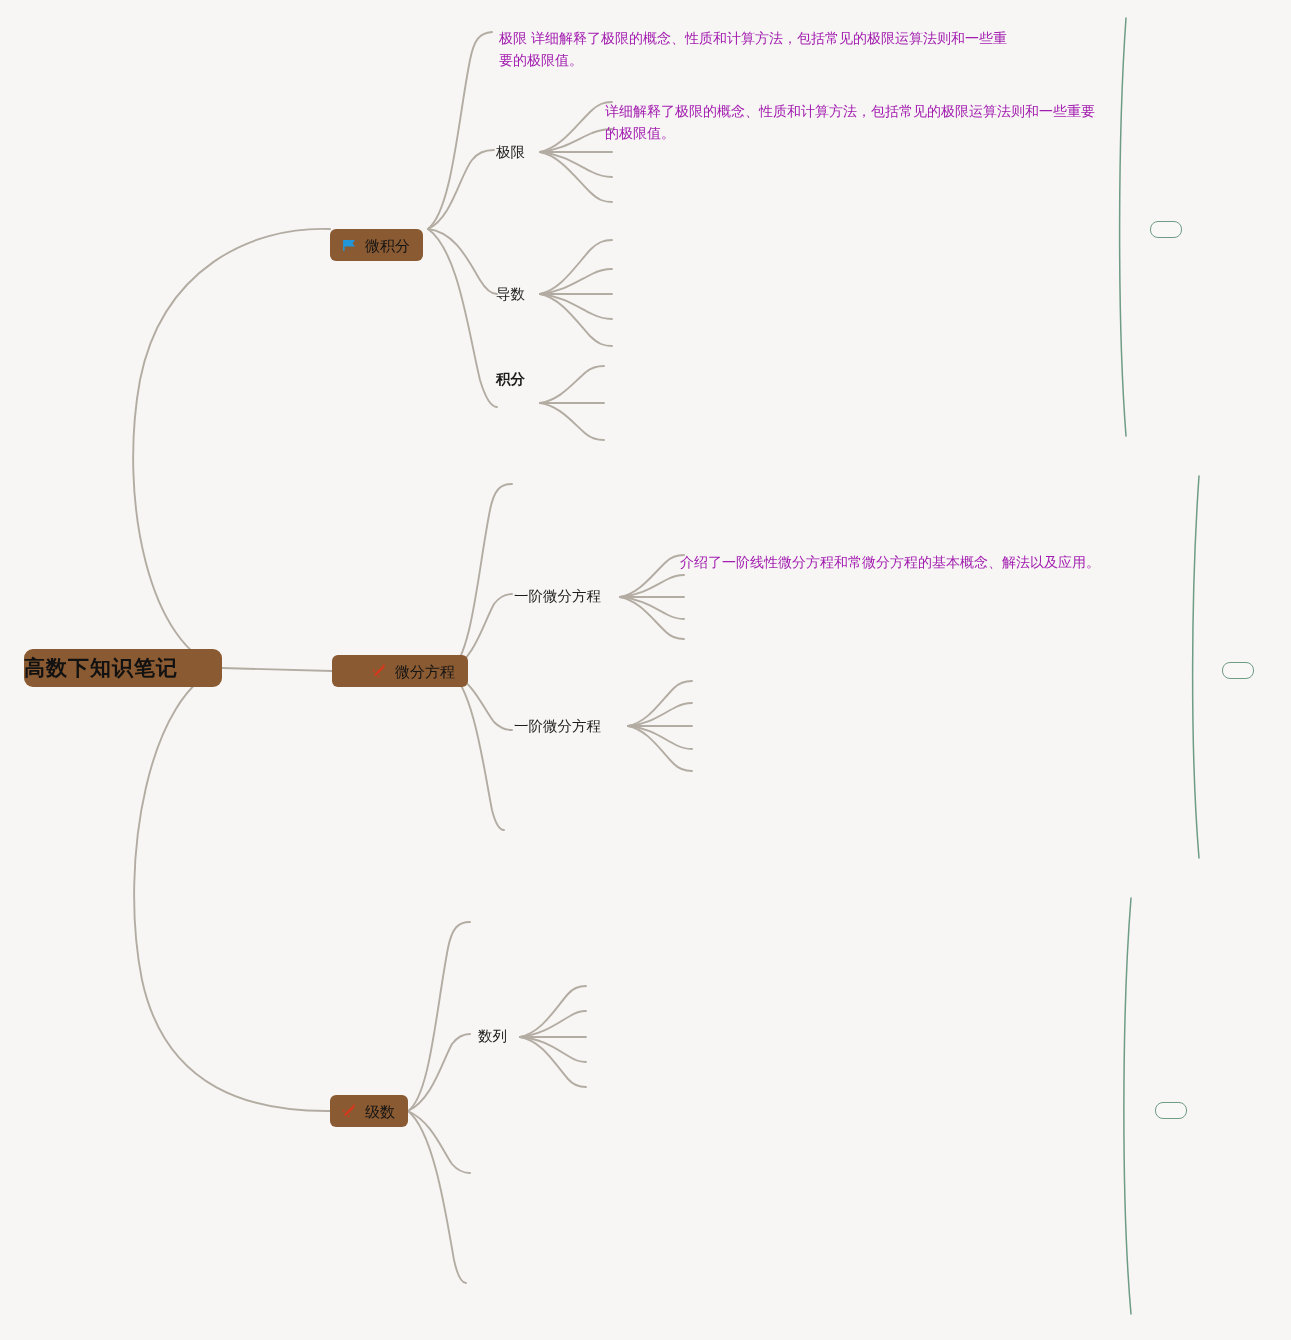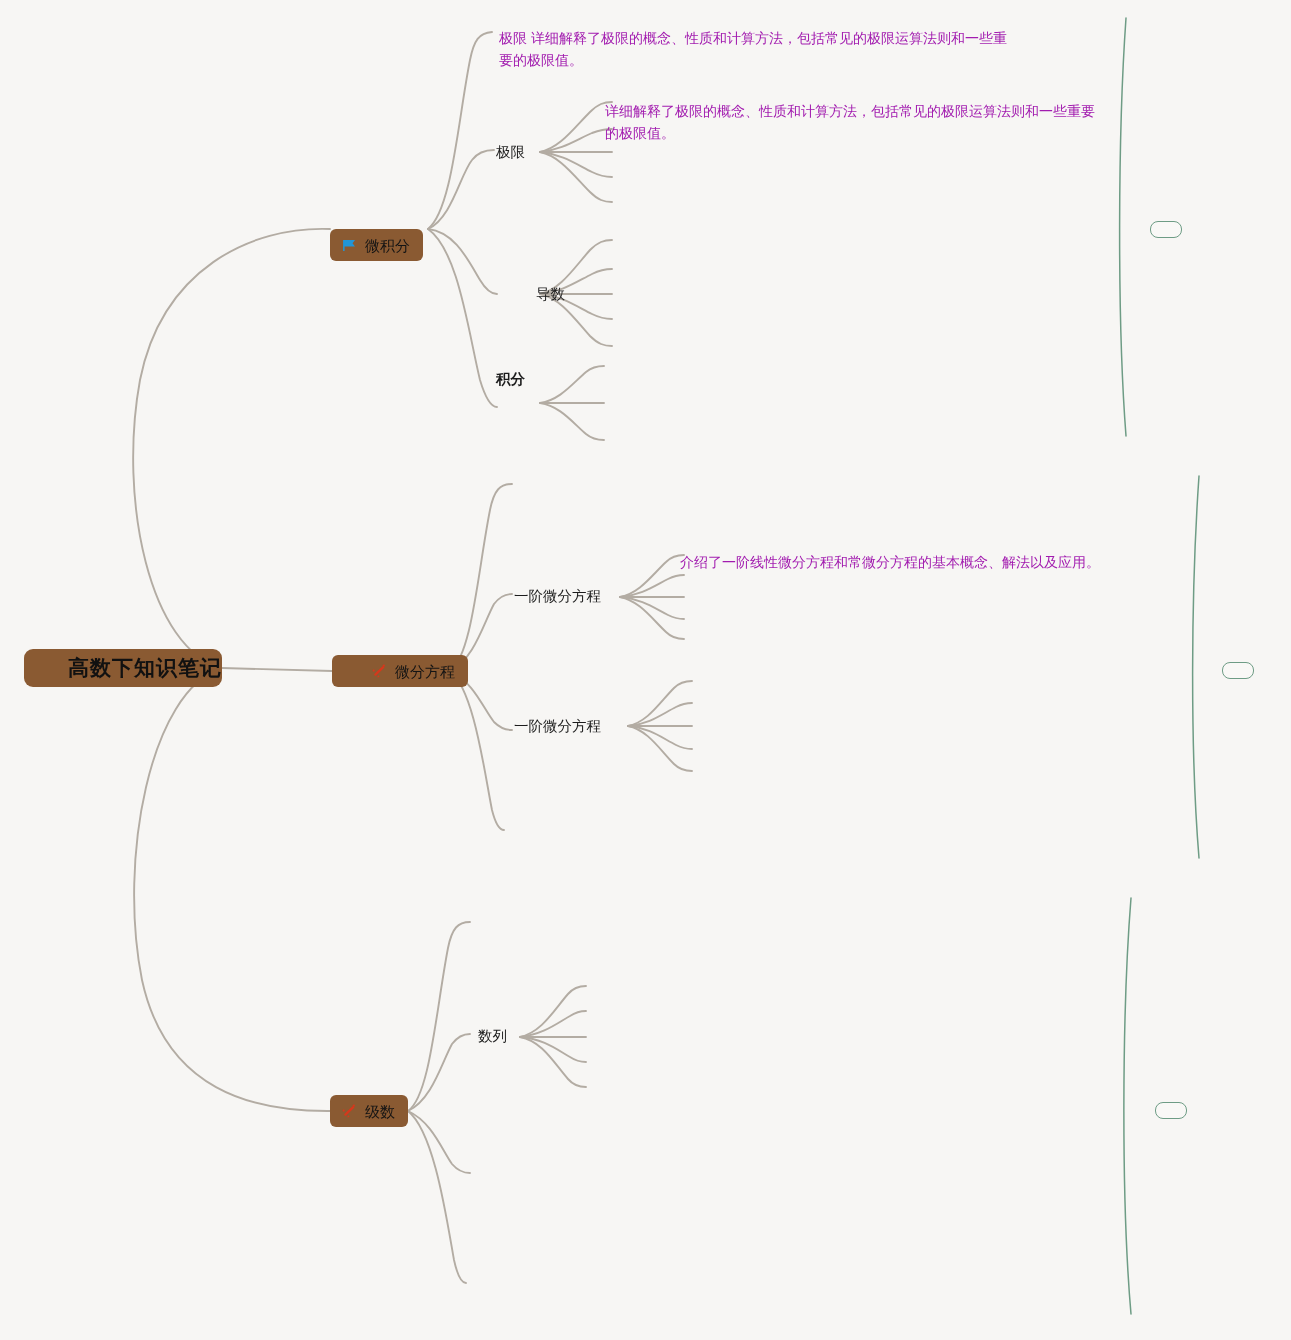--- a/index.html
+++ b/index.html
@@ -31,21 +31,21 @@
   
   .root-node {
     left: 24px;
     top: 649px;
     width: 198px;
     height: 38px;
     background: #8a5a32;
     border-radius: 9px;
     display: flex;
     align-items: center;
-    justify-content: flex-end;
+    justify-content: flex-start;
     color: #111111;
     font-size: 21px;
     font-weight: bold;
     letter-spacing: 1px;
     z-index: 5;
   }
   
   .branch-node {
     height: 32px;
     background: #8a5a32;
@@ -180,21 +180,21 @@
         <path d="M3,3 L14,3 L11.5,6.2 L14,9.6 L3,9.6 Z" fill="#2196d8"></path>
         <rect x="2.1" y="3" width="1.5" height="11" fill="#2196d8"></rect>
       </svg>
     </span>
     <span class="blabel">微积分</span>
   </div>
 
   <div class="node topic-node" style="left:496px; top:145px;">
     <span>极限</span>
   </div>
-  <div class="node topic-node" style="left:496px; top:287px;margin-left:40px;">
+  <div class="node topic-node" style="left:496px; top:287px;">
     <span>导数</span>
   </div>
   <div class="node topic-node" style="left:496px; top:372px;font-weight:bold;">
     <span>积分</span>
   </div>
 
   <div class="node note-block with-title" style="left:499px; top:28px; width:520px;">
     <span class="nt">极限</span><span>详细解释了极限的概念、性质和计算方法，包括常见的极限运算法则和一些重要的极限值。</span>
   </div>
 

